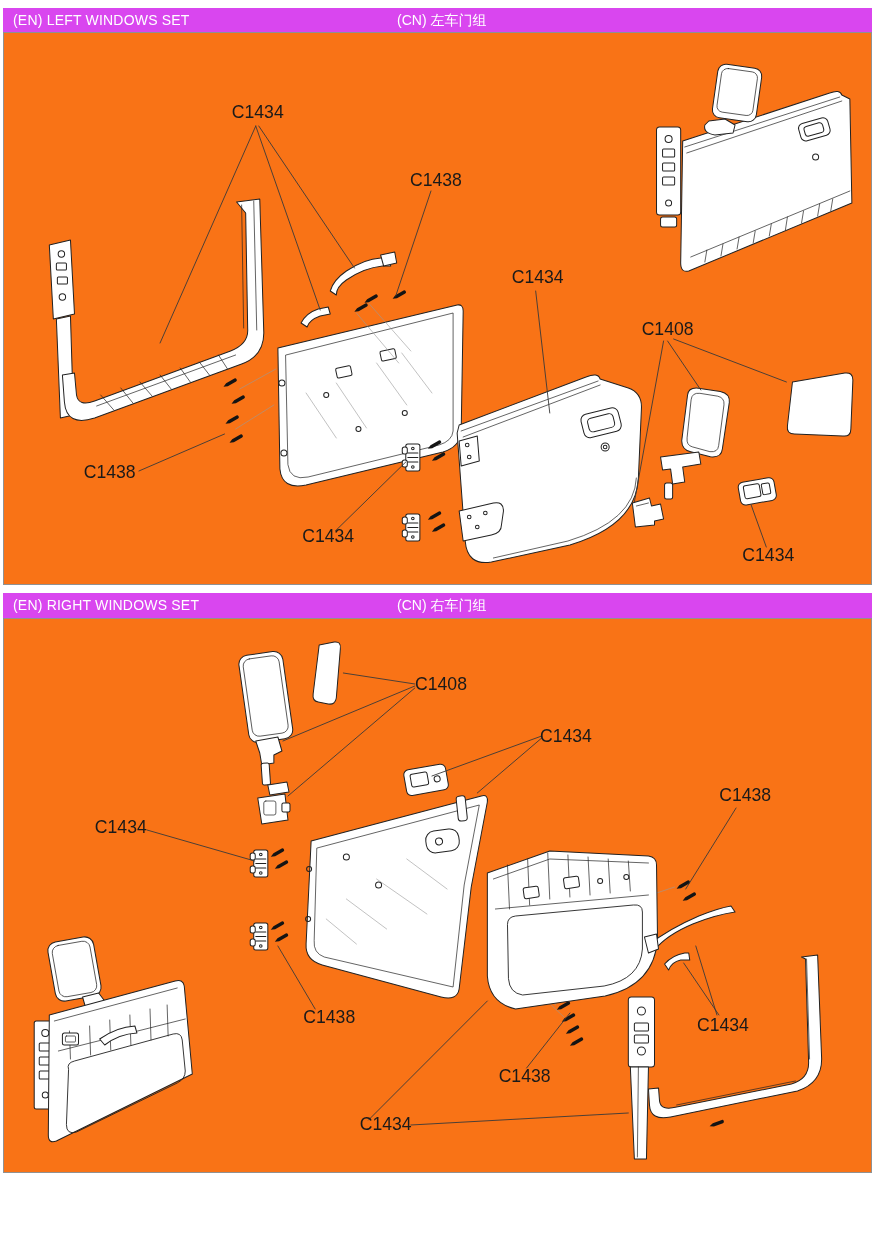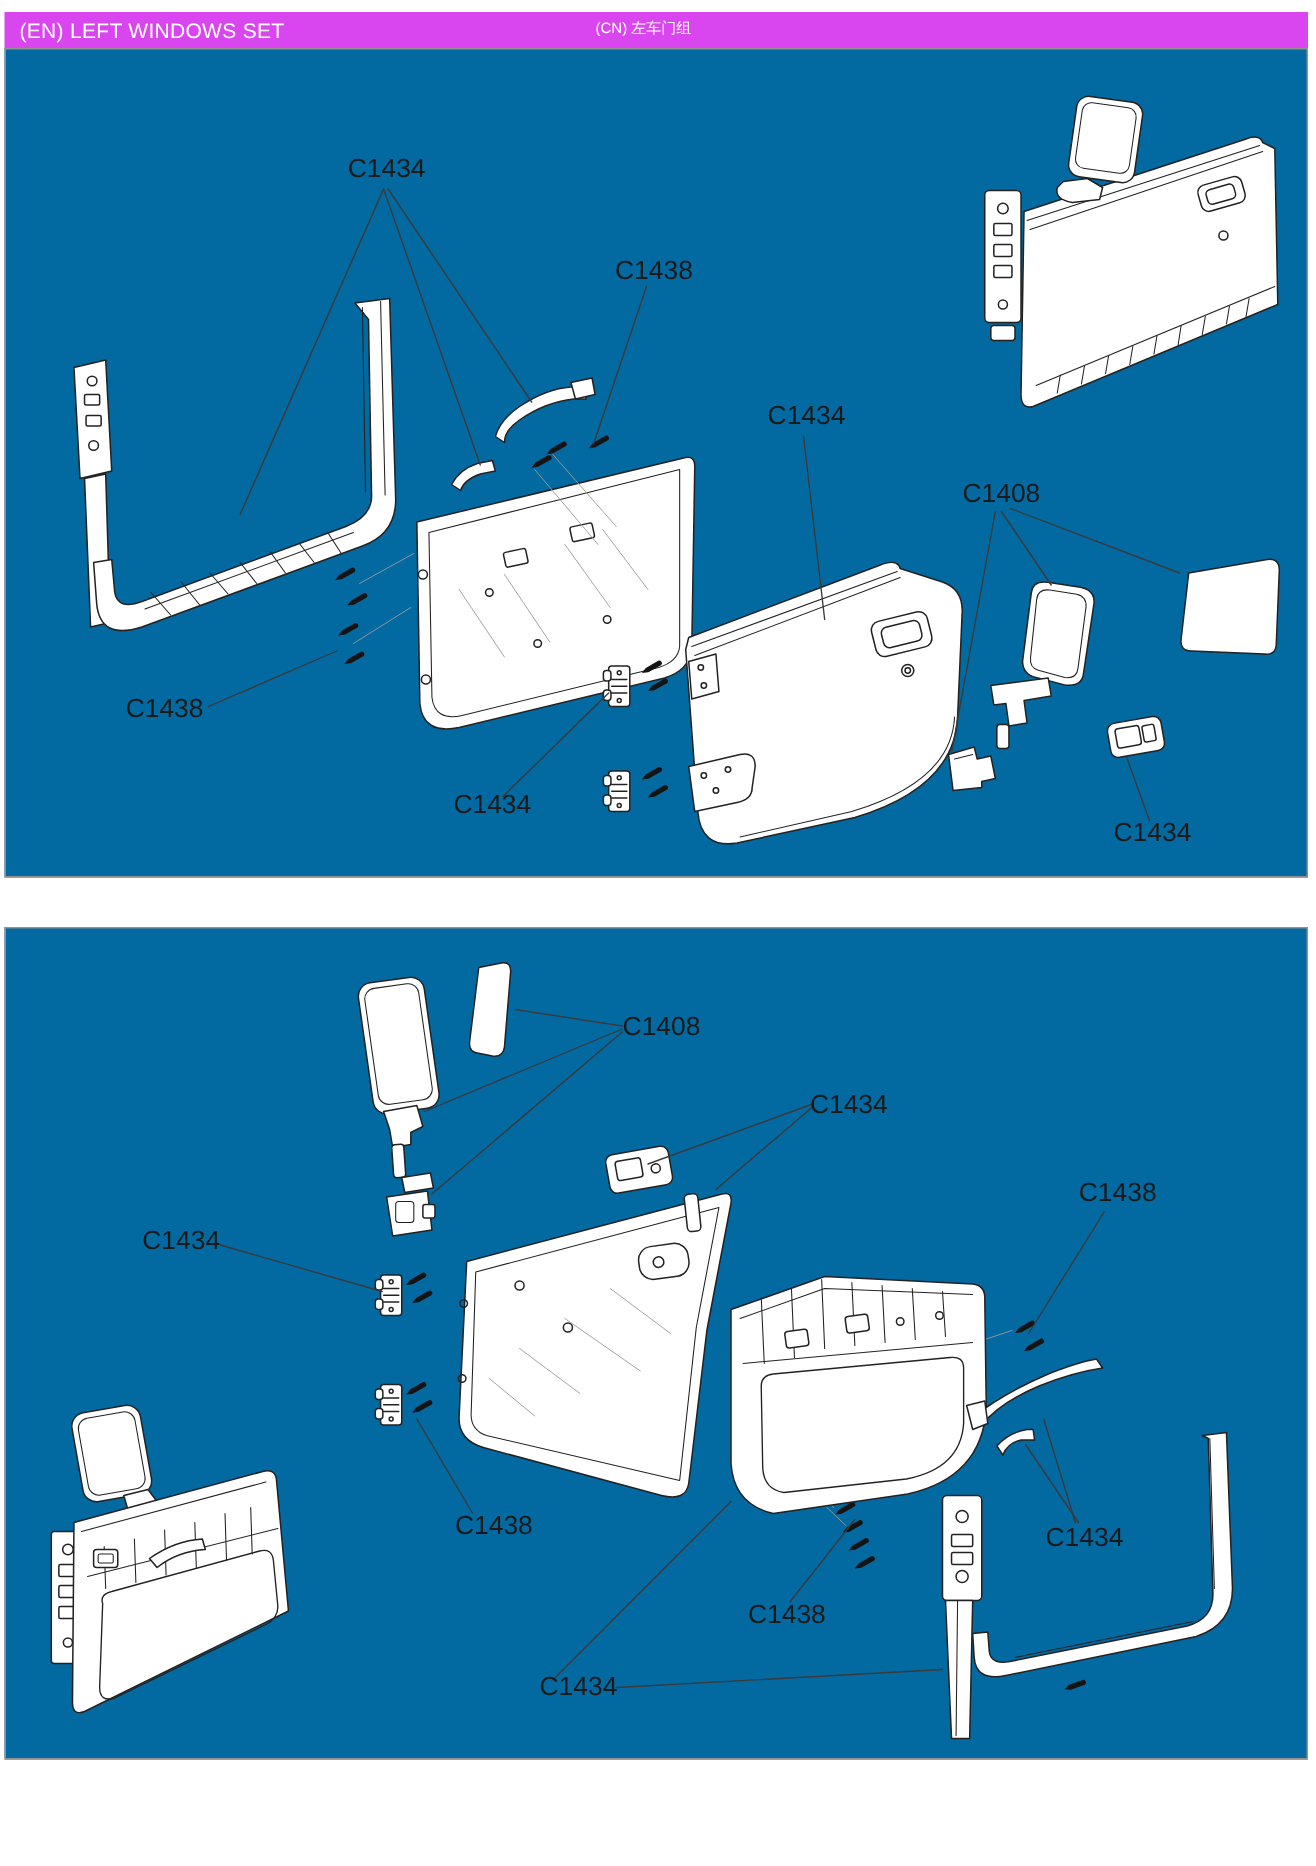--- a/index.html
+++ b/index.html
@@ -1,21 +1,21 @@
 <!DOCTYPE html>
 <html><head>
 <meta charset="utf-8">
 <style>
   html,body{margin:0;padding:0;background:#fff;}
   .page{position:relative;width:877px;height:1244px;background:#fff;overflow:hidden;
         font-family:"Liberation Sans",sans-serif;}
   .bar{position:absolute;left:3px;width:869px;height:25px;background:#d946ef;color:#fff;}
   .bar .en{position:absolute;left:10px;top:4px;font-size:14px;letter-spacing:.2px;}
-  .bar .cn{position:absolute;left:394px;top:4px;font-size:10px;text-align:right;}
-  .box{position:absolute;left:3px;width:867px;border:1px solid #919191;background:#0369a1;}
+  .bar .cn{position:absolute;left:394px;top:4px;font-size:14px;text-align:right;}
+  .box{position:absolute;left:3px;width:867px;border:1px solid #919191;background:#f97316;}
   #box-left{top:32px;height:551px;}
   #box-right{top:618px;height:553px;}
   .box svg{display:block;width:100%;height:100%;}
   svg text.lbl{font-family:"Liberation Sans",sans-serif;font-size:17.5px;fill:#1a1a1a;}
   .pagenum{position:absolute;top:1202px;left:0;width:100%;text-align:center;
            font-size:17px;color:#4a4a4a;}
 </style>
 </head>
 <body>
 
@@ -210,20 +210,24 @@
       <text class="lbl" x="429" y="153" text-anchor="middle">C1438</text>
       <text class="lbl" x="530" y="250" text-anchor="middle">C1434</text>
       <text class="lbl" x="659" y="302" text-anchor="middle">C1408</text>
       <text class="lbl" x="105" y="445" text-anchor="middle">C1438</text>
       <text class="lbl" x="322" y="509" text-anchor="middle">C1434</text>
       <text class="lbl" x="759" y="528" text-anchor="middle">C1434</text>
     </g>
   </svg>
   </div>
 
+  <div class="bar" style="top:593px">
+    <span class="en">(EN) RIGHT WINDOWS SET</span>
+    <span class="cn">(CN) 右车门组</span>
+  </div>
 
   <div class="box" id="box-right">
   <svg viewBox="0 0 861 553" preserveAspectRatio="none">
     <g stroke="#222" stroke-width="1" fill="none" stroke-linejoin="round" stroke-linecap="round">
 
       <g>
         <g transform="rotate(-8 260 78)">
           <rect x="238" y="34" width="44" height="88" rx="9" fill="#fff"></rect>
           <rect x="242" y="38" width="36" height="78" rx="7" stroke-width="0.7"></rect>
         </g>

